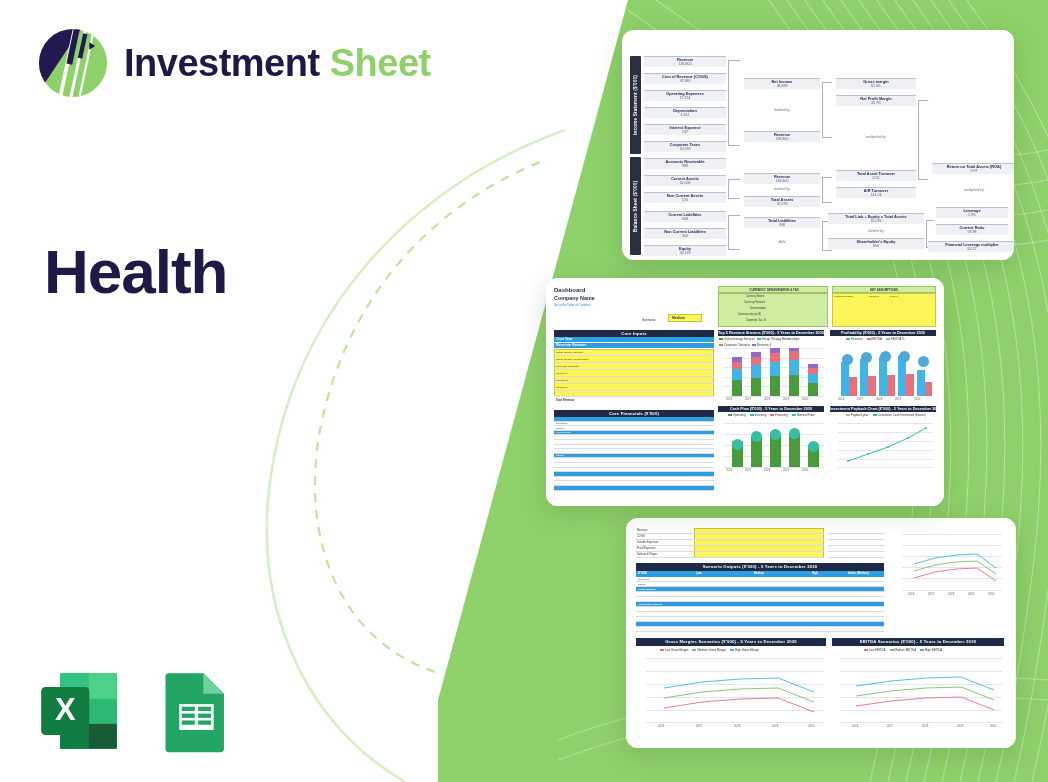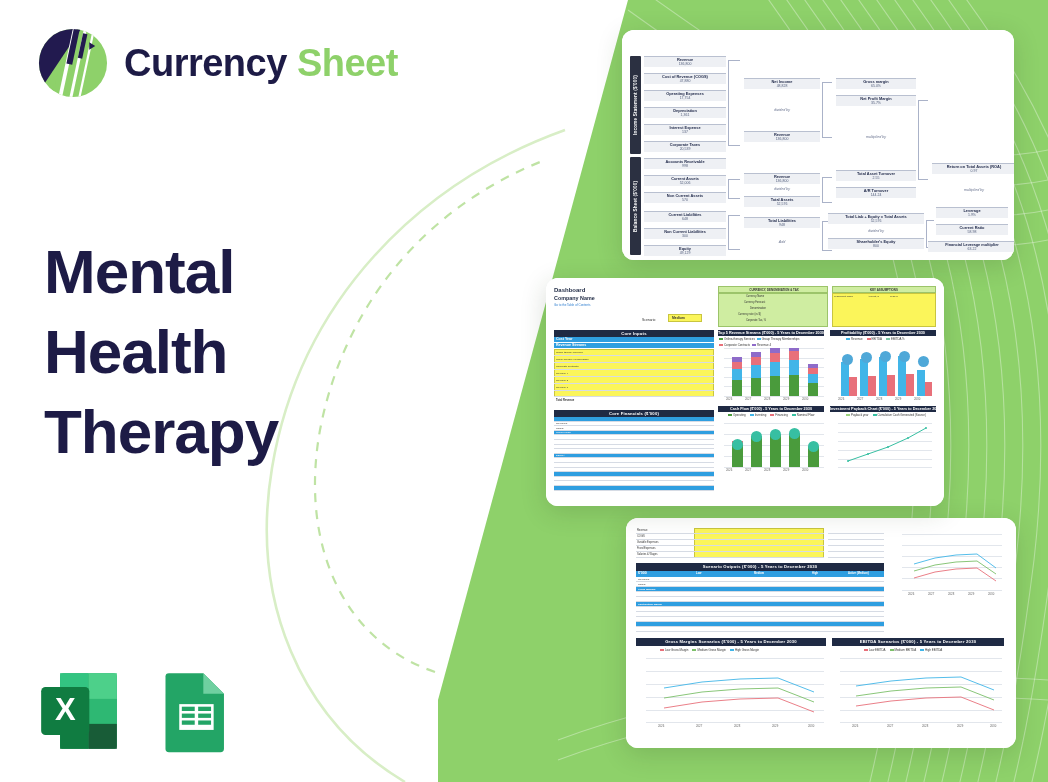--- a/index.html
+++ b/index.html
@@ -232,28 +232,26 @@
           <rect x="60" y="10" width="6" height="34" transform="rotate(12 63 27)"></rect>
           <path d="M72,22 L80,27 L72,32 Z"></path>
         </g>
         <g fill="#8ed16a">
           <rect x="18" y="62" width="7" height="40" transform="rotate(12 21 82)"></rect>
           <path d="M26,78 L19,83 L26,88 Z"></path>
         </g>
       </g>
     </svg>
     <div class="brand-text">
-      <span class="w1">Currency</span><span>&nbsp;</span><span class="w2">Sheet</span>
+      <span class="w1">Investment</span><span>&nbsp;</span><span class="w2">Sheet</span>
     </div>
   </div>
 
   <div class="headline">
-    <div>Mental</div>
     <div>Health</div>
-    <div>Therapy</div>
   </div>
 
   <div class="formats">
     <svg class="fmt-icon" viewBox="0 0 100 100">
       <rect x="28" y="6" width="66" height="88" rx="4" fill="#21a366"></rect>
       <rect x="28" y="6" width="33" height="30" fill="#33c481"></rect>
       <rect x="61" y="6" width="33" height="30" fill="#4dd08a"></rect>
       <rect x="28" y="36" width="33" height="29" fill="#21a366"></rect>
       <rect x="61" y="36" width="33" height="29" fill="#2eb873"></rect>
       <rect x="28" y="65" width="33" height="29" fill="#107c41"></rect>

